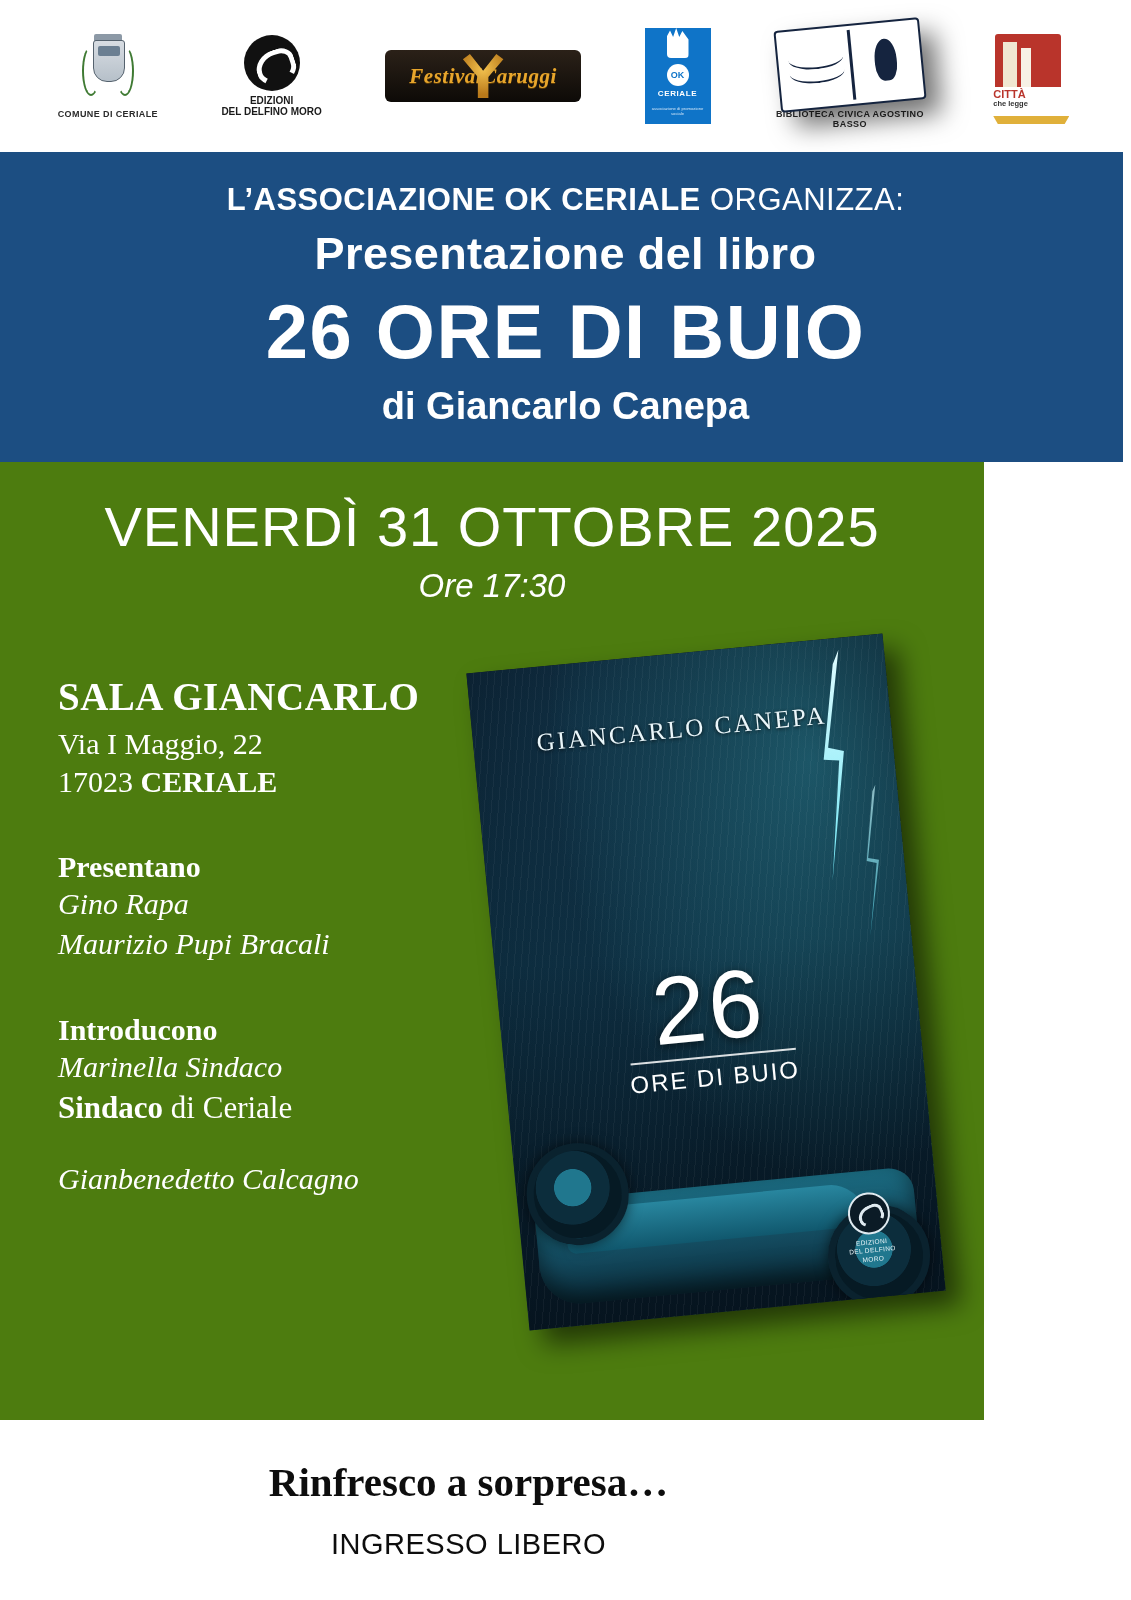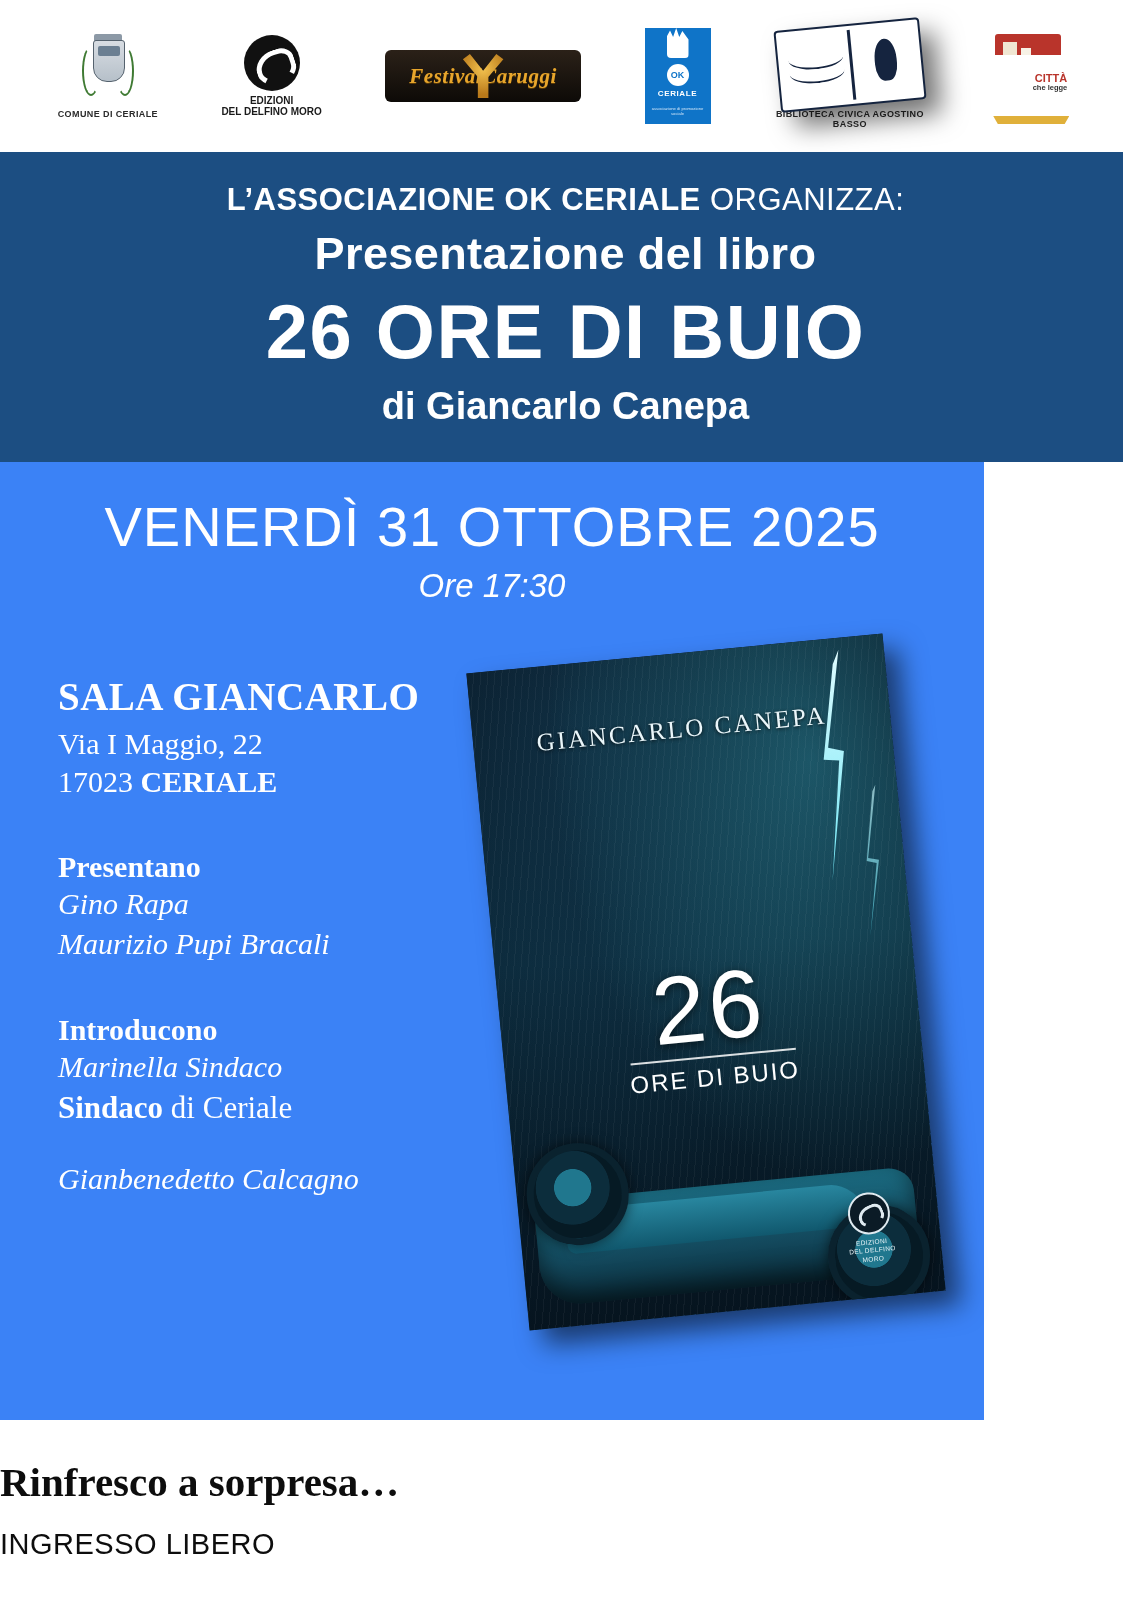--- a/index.html
+++ b/index.html
@@ -247,23 +247,23 @@
     width: 10px; height: 42px;
     background: #f7f2e6;
   }
   .citta .label {
     position: absolute; left: 4px; bottom: 14px;
     width: 74px;
     background: #fff;
     color: #b9342b;
     font-size: 11px;
     font-weight: bold;
-    text-align: right;
+    text-align: left;
     line-height: 1.05;
-    padding: 18px 0;
+    padding: 2px 0;
   }
   .citta .label small { font-size: 7.5px; display: block; color: #333; }
   .citta .pencil {
     position: absolute; left: 4px; bottom: 0;
     width: 76px; height: 8px;
     background: #e0b03a;
     clip-path: polygon(0% 0%, 100% 0%, 94% 100%, 6% 100%);
   }
 
   
@@ -301,21 +301,21 @@
     font-weight: bold;
     margin-top: 10px;
   }
 
   
   .body-dark {
     position: absolute;
     left: 0; top: 462px;
     width: 984px;
     height: 958px;
-    background: #3b82f6;
+    background: #4d7c0f;
     color: #ffffff;
     box-sizing: border-box;
   }
   .date-line {
     text-align: center;
     font-size: 56px;
     font-weight: normal;
     letter-spacing: 1px;
     padding-top: 32px;
   }
@@ -502,21 +502,21 @@
   }
 
   
   .footer {
     position: absolute;
     left: 0; top: 1420px;
     width: 937px;
     height: 180px;
     background: #ffffff;
     color: #0d0d0d;
-    text-align: left;
+    text-align: center;
     box-sizing: border-box;
     padding-top: 38px;
   }
   .refresh {
     font-family: "Liberation Serif", serif;
     font-size: 41px;
     font-weight: bold;
   }
   .free {
     font-size: 29px;

